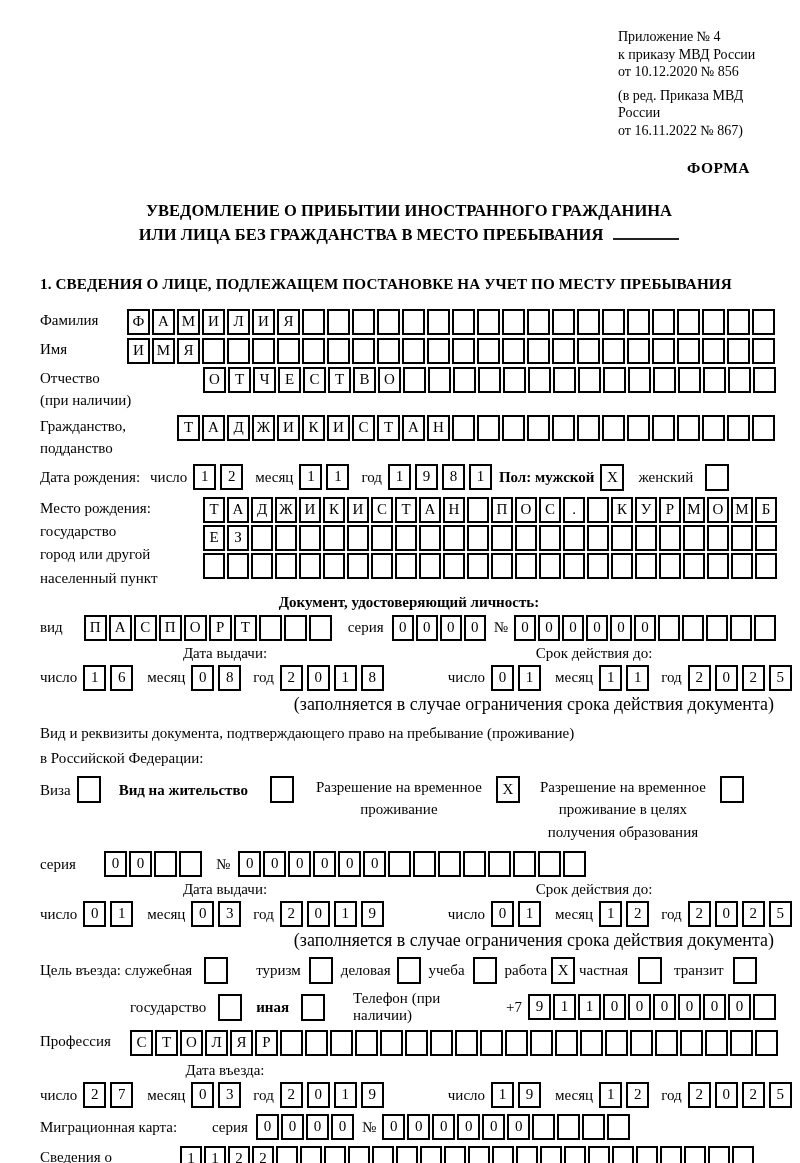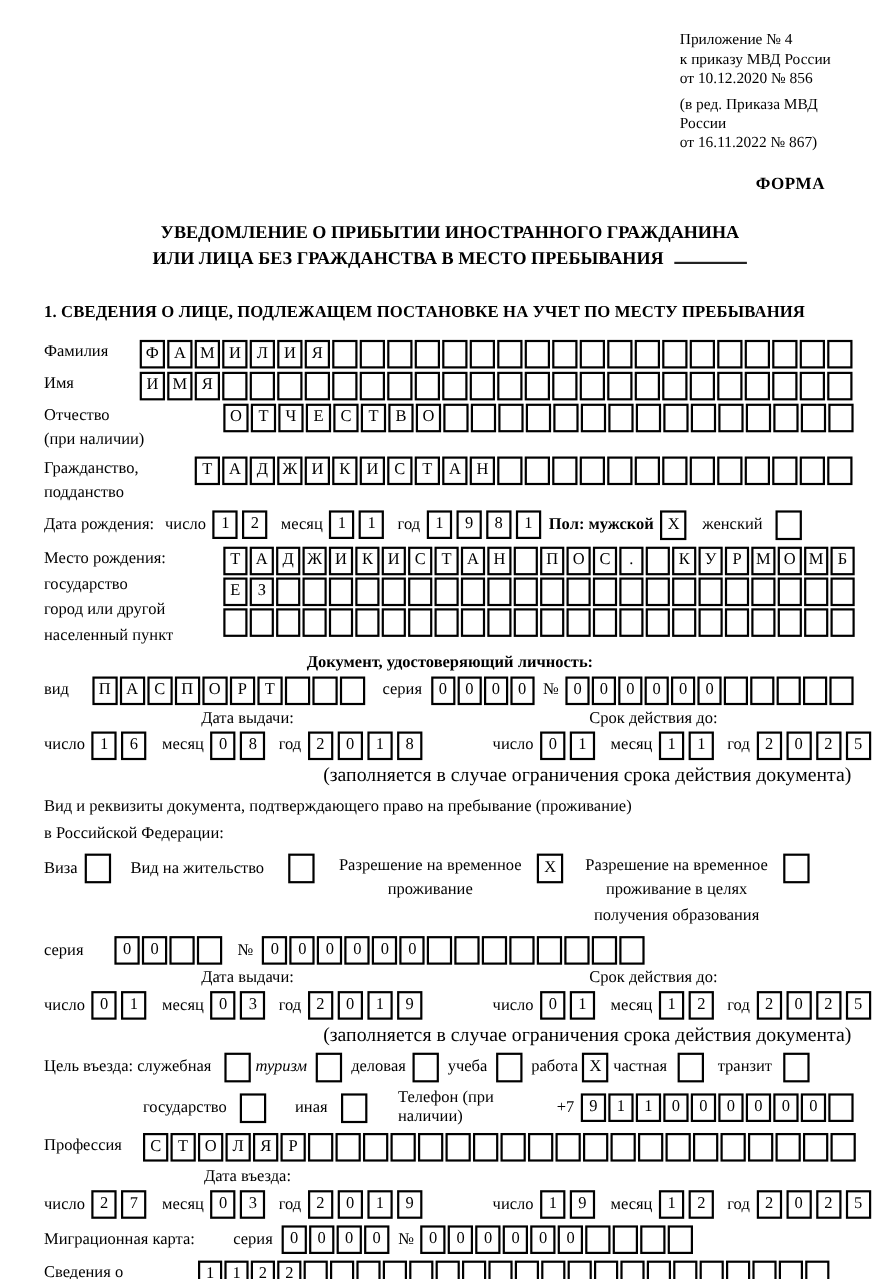--- a/index.html
+++ b/index.html
@@ -403,21 +403,21 @@
     <div class="note" style="text-align:right; padding-right:4px;">(заполняется в случае ограничения срока действия документа)</div>
 
     <div class="mt6">
       <div style="line-height:1.7;">Вид и реквизиты документа, подтверждающего право на пребывание (проживание)</div>
       <div style="line-height:1.7;">в Российской Федерации:</div>
     </div>
 
     <div class="row mt4">
       <span style="line-height:1.9;">Виза</span>
       <span class="chk" style="margin-left:6px;"></span>
-      <span style="margin-left:18px; line-height:1.9;">Вид на жительство</span>
+      <span style="margin-left:18px; line-height:1.9;font-weight:bold;">Вид на жительство</span>
       <span class="chk" style="margin-left:22px;"></span>
       <span class="clabel" style="margin-left:22px;">
         <div>Разрешение на временное</div>
         <div>проживание</div>
       </span>
       <span class="chk" style="margin-left:14px;">X</span>
       <span class="clabel" style="margin-left:20px;">
         <div>Разрешение на временное</div>
         <div>проживание в целях</div>
         <div>получения образования</div>
@@ -504,38 +504,38 @@
             <span class="cbox">5</span>
           </span>
         </span>
     </div>
 
     <div class="note" style="text-align:right; padding-right:4px;">(заполняется в случае ограничения срока действия документа)</div>
 
     <div class="row mt6" style="align-items:center;">
       <span>Цель въезда: служебная</span>
       <span class="chk" style="margin-left:12px;"></span>
-      <span style="margin-left:4px;font-style:italic;">туризм</span>
+      <span style="margin-left:28px;">туризм</span>
       <span class="chk" style="margin-left:8px;"></span>
       <span style="margin-left:8px;">деловая</span>
       <span class="chk" style="margin-left:6px;"></span>
       <span style="margin-left:8px;">учеба</span>
       <span class="chk" style="margin-left:8px;"></span>
       <span style="margin-left:8px;">работа</span>
       <span class="chk" style="margin-left:4px;">X</span>
       <span style="margin-left:4px;">частная</span>
       <span class="chk" style="margin-left:10px;"></span>
       <span style="margin-left:12px;">транзит</span>
       <span class="chk" style="margin-left:10px;"></span>
     </div>
 
     <div class="row mt6" style="align-items:center;">
       <span style="margin-left:90px;">государство</span>
       <span class="chk" style="margin-left:12px;"></span>
-      <span style="margin-left:26px;">иная</span>
+      <span style="margin-left:14px;font-weight:bold;">иная</span>
       <span class="chk" style="margin-left:12px;"></span>
       <span style="margin-left:28px;">Телефон (при наличии)</span>
       <span style="margin-left:28px; margin-right:6px;">+7</span>
       <span class="boxes">
           <span class="cbox">9</span>
           <span class="cbox">1</span>
           <span class="cbox">1</span>
           <span class="cbox">0</span>
           <span class="cbox">0</span>
           <span class="cbox">0</span>

